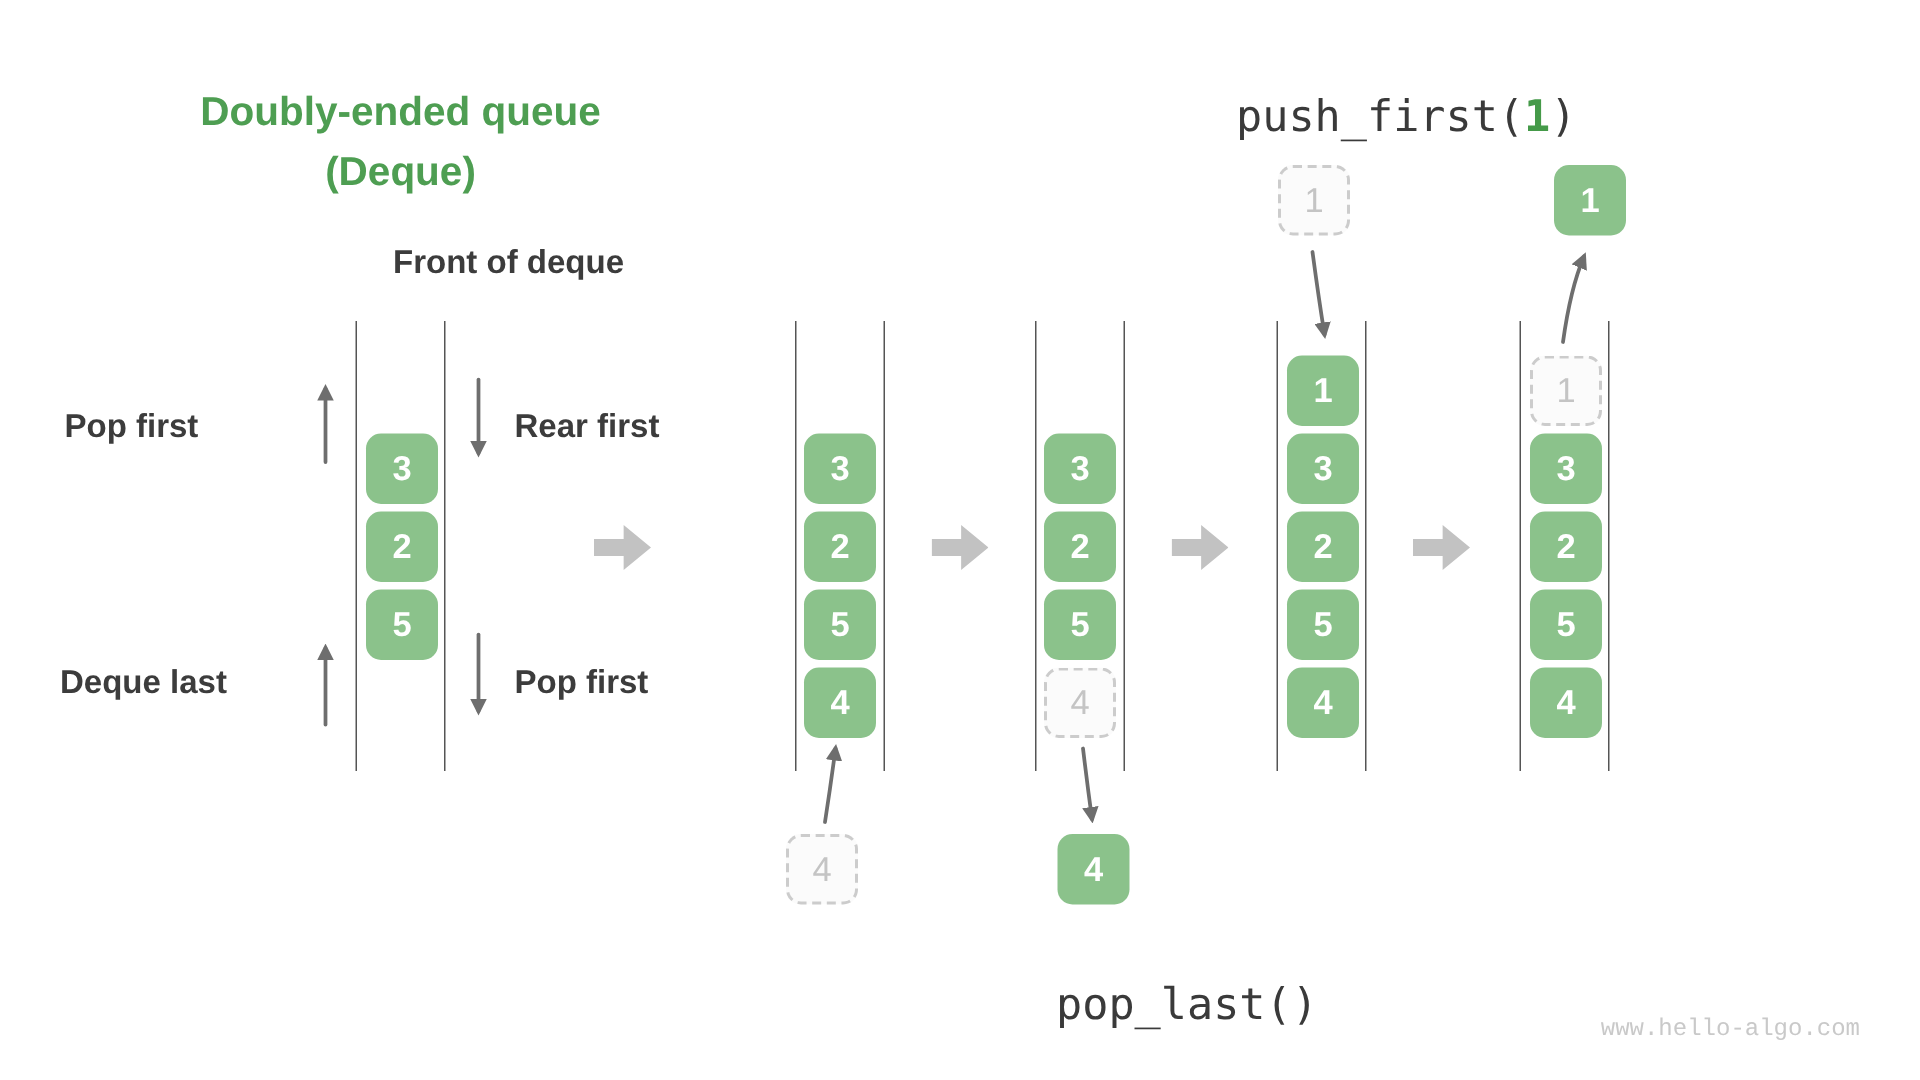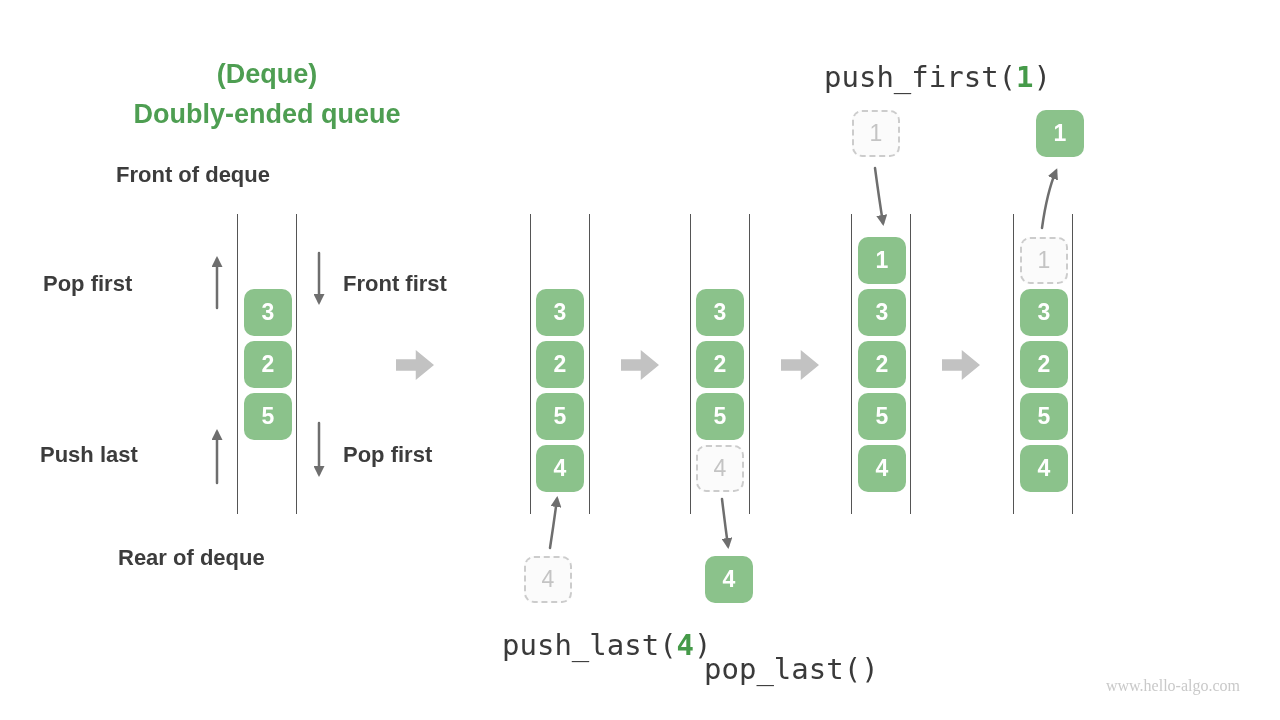--- a/index.html
+++ b/index.html
@@ -10,21 +10,21 @@
   .abs{position:absolute;}
   
   .title{
     width:400px;text-align:center;color:#4e9e52;font-weight:bold;
     font-size:27px;line-height:40px;
   }
   
   .lbl{
     font-size:22px;font-weight:bold;color:#3c3c3c;white-space:nowrap;
   }
-  .center{text-align:left;}
+  .center{text-align:right;}
   .right{text-align:left;}
   
   .queue{
     position:absolute;top:214px;height:300px;width:60px;box-sizing:border-box;
     border-left:1.5px solid #555;border-right:1.5px solid #555;
   }
   .cell{
     position:absolute;width:48px;height:47px;box-sizing:border-box;
     background:#8bc28b;border-radius:10px;color:#ffffff;
     font-size:23px;font-weight:bold;display:flex;align-items:center;justify-content:center;
@@ -44,41 +44,40 @@
     font-family:"DejaVu Sans Mono","Liberation Mono",monospace;
     font-size:29px;color:#3a3a3a;white-space:nowrap;
   }
   .code .green-arg{color:#459a49;font-weight:bold;}
   
   .bigarrow{
     position:absolute;width:38px;height:30px;background:#c2c2c2;
     clip-path:polygon(0% 31%,52% 31%,52% 0%,100% 50%,52% 100%,52% 69%,0% 69%);
   }
   .watermark{
-    font-family:Liberation Serif, serif;
+    font-family:Liberation Mono, monospace;
     font-size:16px;color:#c9c9c9;
   }
   svg.arrows{position:absolute;left:0;top:0;pointer-events:none;}
 </style>
 </head>
 <body>
 
 <div id="canvas">
 
   <div class="abs title" style="left:67px;top:54px">
+    <div>Doubly-ended queue</div>
     <div>(Deque)</div>
-    <div>Doubly-ended queue</div>
   </div>
 
   <div class="abs lbl center" style="left:116px;top:162px;width:300px">Front of deque</div>
-  <div class="abs lbl center" style="left:118px;top:545px;width:300px">Rear of deque</div>
 
   <div class="abs lbl right" style="left:43px;top:271px;width:150px">Pop first</div>
-  <div class="abs lbl" style="left:343px;top:271px">Front first</div>
-  <div class="abs lbl right" style="left:40px;top:442px;width:150px">Push last</div>
+  <div class="abs lbl" style="left:343px;top:271px">Rear first</div>
+  <div class="abs lbl right" style="left:40px;top:442px;width:150px">Deque last</div>
   <div class="abs lbl" style="left:343px;top:442px">Pop first</div>
 
   <div class="queue" style="left:237px">
     <div class="cell" style="left:6px;top:75px">3</div>
     <div class="cell" style="left:6px;top:127px">2</div>
     <div class="cell" style="left:6px;top:179px">5</div>
   </div>
 
   <div class="queue" style="left:530px">
     <div class="cell" style="left:5px;top:75px">3</div>
@@ -108,23 +107,20 @@
     <div class="cell" style="left:6px;top:127px">2</div>
     <div class="cell" style="left:6px;top:179px">5</div>
     <div class="cell" style="left:6px;top:231px">4</div>
   </div>
 
   <div class="floatbox dash" style="left:524px;top:556px">4</div>
   <div class="floatbox green" style="left:705px;top:556px">4</div>
   <div class="floatbox dash" style="left:852px;top:110px">1</div>
   <div class="floatbox green" style="left:1036px;top:110px">1</div>
 
-  <div class="abs code" style="left:502px;top:628px">
-    <span>push_last(</span><span class="green-arg">4</span><span>)</span>
-  </div>
   <div class="abs code" style="left:704px;top:652px">
     <span>pop_last()</span>
   </div>
   <div class="abs code" style="left:824px;top:60px">
     <span>push_first(</span><span class="green-arg">1</span><span>)</span>
   </div>
 
   <div class="bigarrow" style="left:396px;top:350px"></div>
   <div class="bigarrow" style="left:621px;top:350px"></div>
   <div class="bigarrow" style="left:781px;top:350px"></div>

